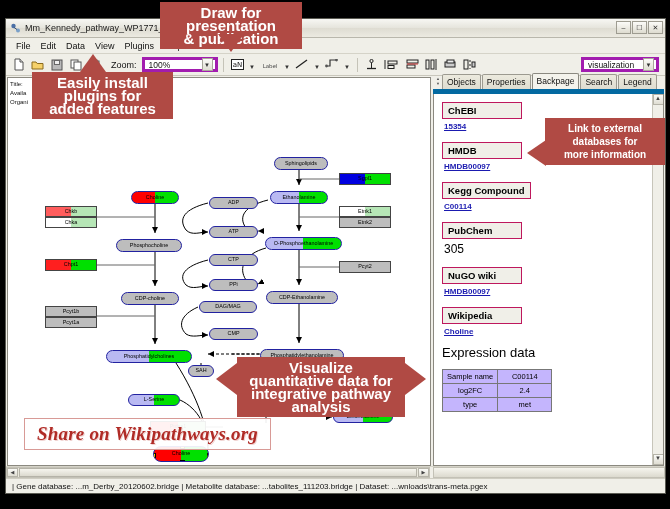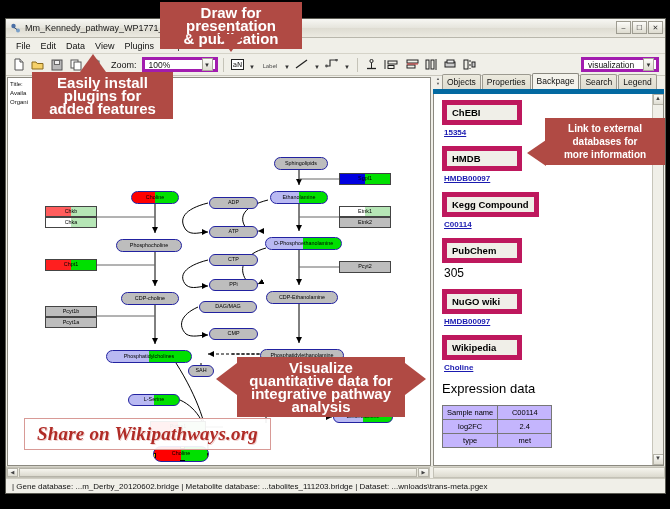--- a/index.html
+++ b/index.html
@@ -129,21 +129,21 @@
   .side-scrollcol { flex: 1; padding: 6px 6px 0 8px; overflow: hidden; }
   .side-sb {
     width: 11px; background: #f0efe8; border-left: 1px solid #c7c5ba;
     display: flex; flex-direction: column; align-items: center;
   }
   .sb-arrow { width: 11px; height: 11px; font-size: 6px; text-align: center; color: #444;
     background: linear-gradient(to bottom,#fbfbf8,#dfddd2); border:1px solid #b5b3a8; }
   .db-head {
     display: inline-block;
     min-width: 80px;
-    border: 5px solid #be185d;
+    border: 1px solid #be185d;
     background: #f0efe8;
     font-size: 9.5px; font-weight: bold; color: #000;
     padding: 2px 5px;
     margin-bottom: 3px;
   }
   .db-link {
     font-size: 8px; color: #1a1ab0; text-decoration: underline;
     font-weight: bold; display: block; margin: 0 0 9px 2px;
   }
   .db-plain { font-size: 12px; color: #000; display: block; margin: 0 0 9px 2px; }

